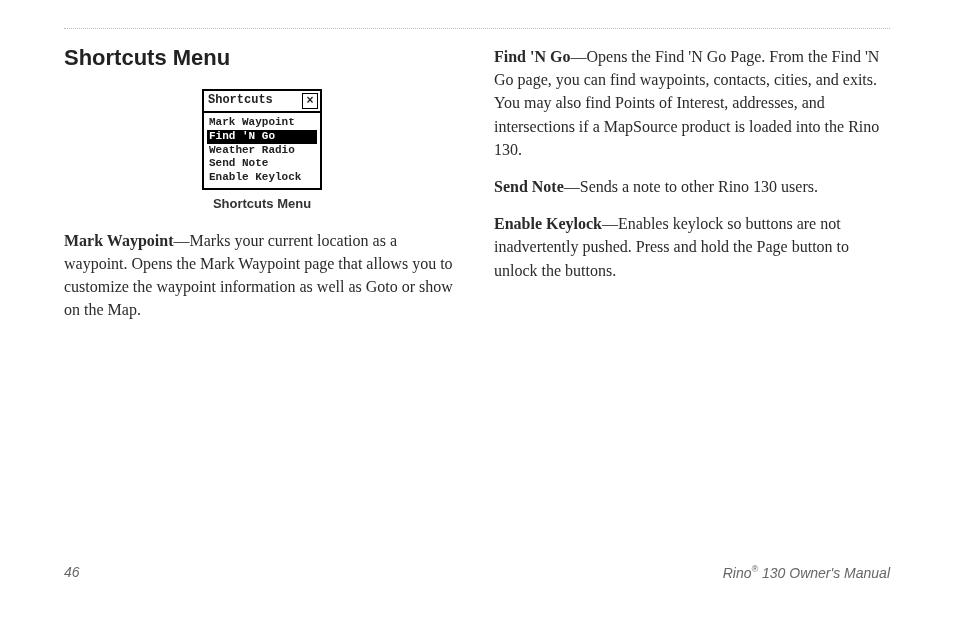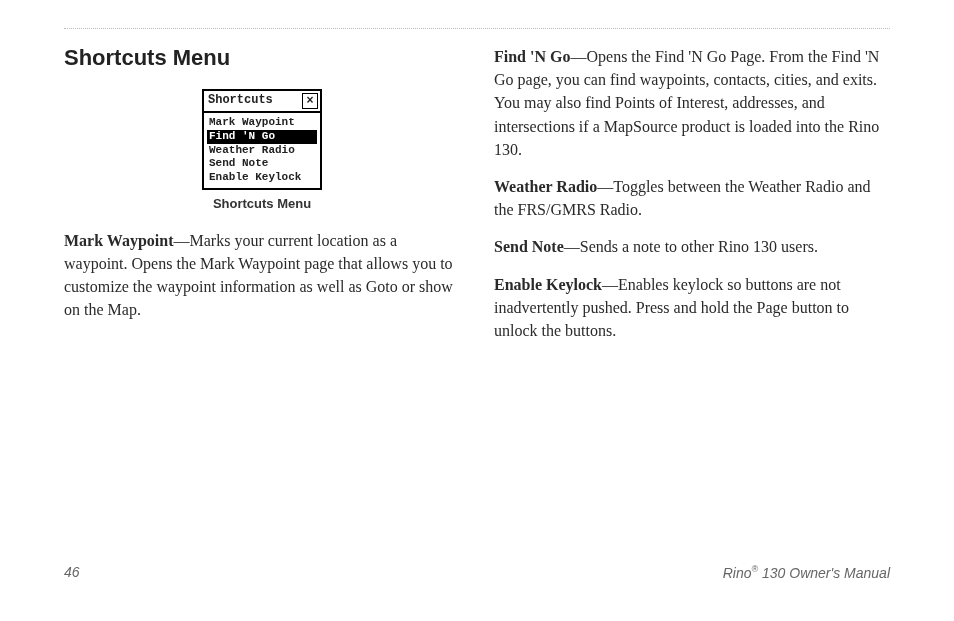--- a/index.html
+++ b/index.html
@@ -156,23 +156,20 @@
       <p>
         <span class="term">Mark Waypoint</span><span>—Marks your current location as a waypoint. Opens the Mark Waypoint page that allows you to customize the waypoint information as well as Goto or show on the Map.</span>
       </p>
     </div>
 
     <div class="col">
       <p>
         <span class="term">Find 'N Go</span><span>—Opens the Find 'N Go Page. From the Find 'N Go page, you can find waypoints, contacts, cities, and exits. You may also find Points of Interest, addresses, and intersections if a MapSource product is loaded into the Rino 130.</span>
       </p>
       <p>
-        <span class="term">Weather Radio</span><span>—Toggles between the Weather Radio and the FRS/GMRS Radio.</span>
-      </p>
-      <p>
         <span class="term">Send Note</span><span>—Sends a note to other Rino 130 users.</span>
       </p>
       <p>
         <span class="term">Enable Keylock</span><span>—Enables keylock so buttons are not inadvertently pushed. Press and hold the Page button to unlock the buttons.</span>
       </p>
     </div>
   </div>
 
   <div class="footer">
     <span class="left">46</span>

